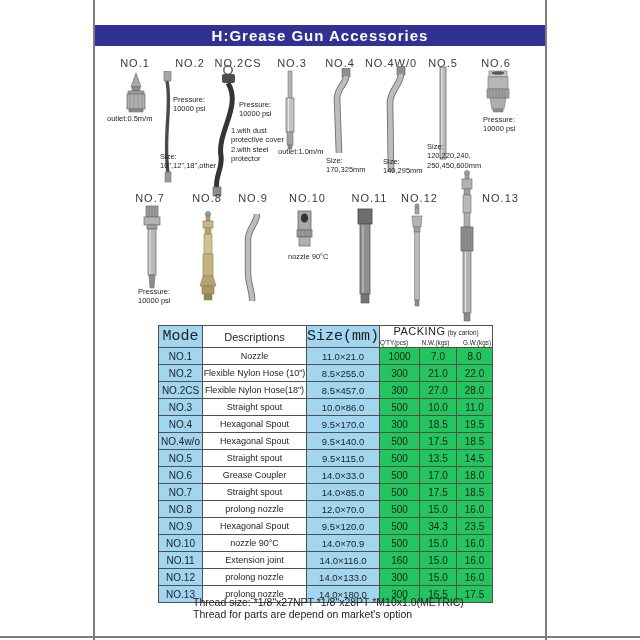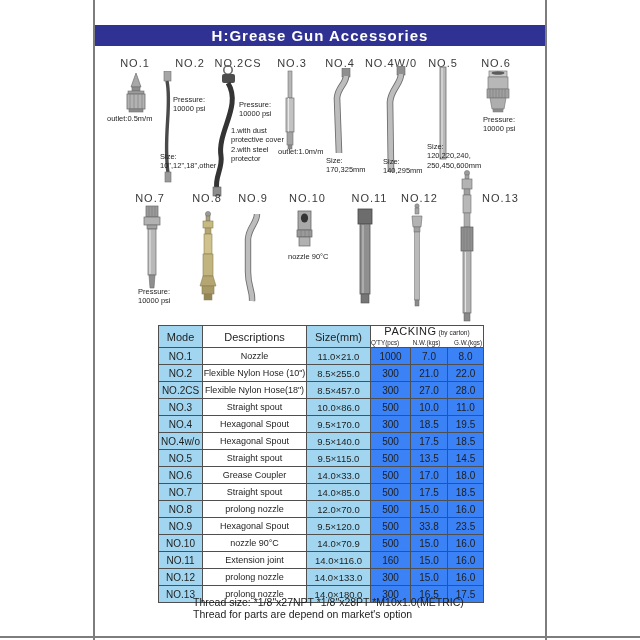--- a/index.html
+++ b/index.html
@@ -13,26 +13,26 @@
           color:#fff;font-weight:bold;font-size:15px;line-height:21px;text-align:center;letter-spacing:1px;}
   .plabel{position:absolute;font-size:11px;color:#3a3a3a;text-align:center;letter-spacing:1px;white-space:nowrap;}
   .ann{position:absolute;font-size:7.5px;line-height:1.25;color:#1e1e1e;white-space:pre-line;}
   .pimg{position:absolute;}
   
   table.acc{position:absolute;left:158px;top:325px;border-collapse:collapse;table-layout:fixed;
             font-size:10px;color:#1e1e1e;}
   table.acc th,table.acc td{border:1px solid #4f4f4f;text-align:center;padding:0;overflow:hidden;white-space:nowrap;}
   table.acc td{height:16px;}
   .blue{background:#a2d6f0;}
-  th.mode,th.size{font-size:11px;font-weight:normal;}
+  th.mode,th.size{font-size:15px;font-weight:normal;font-family:Liberation Mono, monospace;}
   th.desc{font-size:11px;font-weight:normal;background:#fff;}
   td.desc{font-size:9px;background:#fff;}
   td.mode{font-size:10px;}
   td.size{font-size:9.5px;}
-  td.pk{background:#3b82f6;font-size:10px;}
+  td.pk{background:#22c55e;font-size:10px;}
   td.pk-mid{border-left:none;border-right:none;margin-top:33px;}
   td.pk-first{border-right:none;}
   td.pk-last{border-left:none;}
   th.packing-th{background:#fff;font-weight:normal;text-align:left;vertical-align:top;padding:1px 2px 0 3px;}
   .pk-line1{font-size:11px;letter-spacing:0.5px;line-height:11px;}
   .pk-note{font-size:6.5px;letter-spacing:0;margin-left:2px;}
   .pk-line2{display:flex;justify-content:space-between;font-size:6.3px;line-height:8px;padding:1px 1px 0 0;}
   .footer{position:absolute;left:193px;top:596px;font-size:10.5px;line-height:1.18;color:#1e1e1e;white-space:pre-line;}
   svg .kn{stroke:#7a7a7a;stroke-width:0.6;}
 </style>
@@ -338,21 +338,21 @@
           <td class="blue size">12.0×70.0</td>
           <td class="pk pk-first">500</td>
           <td class="pk pk-mid">15.0</td>
           <td class="pk pk-last">16.0</td>
         </tr>
         <tr>
           <td class="blue mode">NO.9</td>
           <td class="desc">Hexagonal  Spout</td>
           <td class="blue size">9.5×120.0</td>
           <td class="pk pk-first">500</td>
-          <td class="pk pk-mid">33.8</td>
+          <td class="pk pk-mid">34.3</td>
           <td class="pk pk-last">23.5</td>
         </tr>
         <tr>
           <td class="blue mode">NO.10</td>
           <td class="desc">nozzle 90°C</td>
           <td class="blue size">14.0×70.9</td>
           <td class="pk pk-first">500</td>
           <td class="pk pk-mid">15.0</td>
           <td class="pk pk-last">16.0</td>
         </tr>

